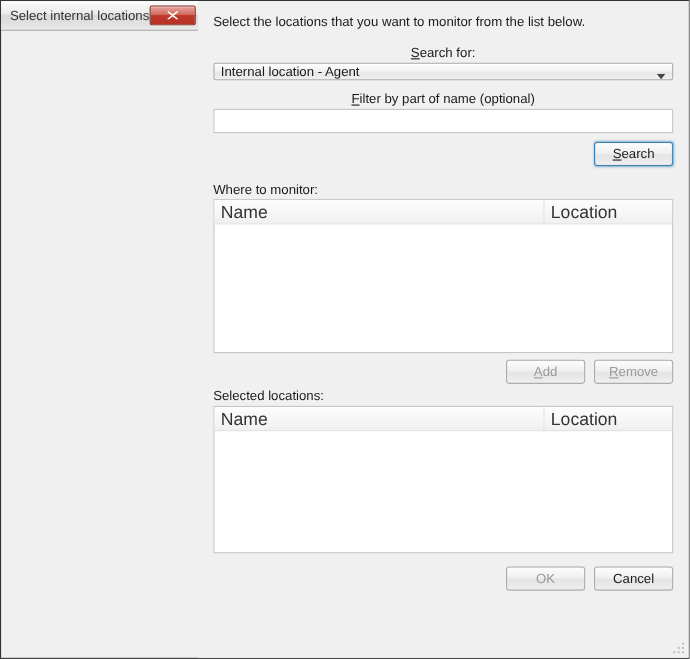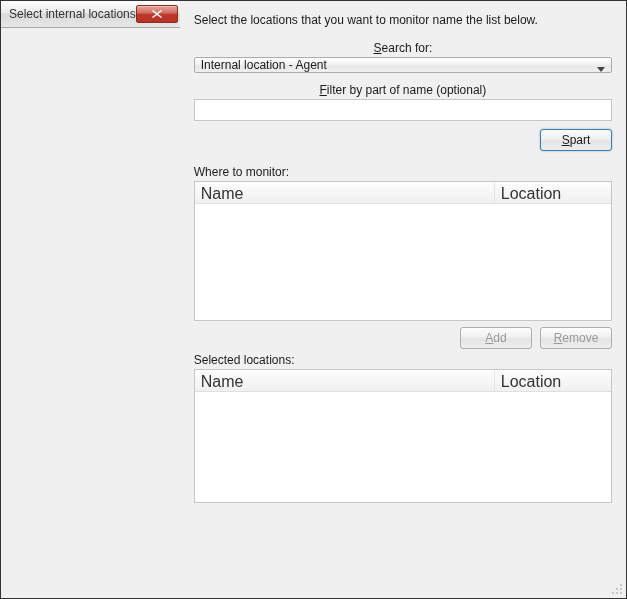--- a/index.html
+++ b/index.html
@@ -171,42 +171,42 @@
     <div class="title">Select internal locations</div>
     <div class="close-btn">
       <svg width="10" height="8" viewBox="0 0 10 8">
         <path d="M1 0 L5 3 L9 0 L10 1 L6 4 L10 7 L9 8 L5 5 L1 8 L0 7 L4 4 L0 1 Z" fill="#fff"></path>
       </svg>
     </div>
   </div>
 
   <div class="content">
 
-    <div class="instruction">Select the locations that you want to monitor name the list below.</div>
+    <div class="instruction">Select the locations that you want to monitor from the list below.</div>
 
     <div class="field-label">
       <span class="ul">S</span><span>earch for:</span>
     </div>
     <div class="dropdown">
       <span class="value">Internal location - Agent</span>
       <span class="arrow">
         <svg width="8" height="5" viewBox="0 0 8 5">
             <path d="M0 0 L8 0 L4 5 Z" fill="#444"></path>
           </svg>
       </span>
     </div>
 
     <div class="field-label">
       <span class="ul">F</span><span>ilter by part of name (optional)</span>
     </div>
     <input type="text" class="text-input" value="" style="">
 
     <div class="btn-row">
       <button class="btn default">
-        <span class="ul">S</span><span>part</span>
+        <span class="ul">S</span><span>earch</span>
       </button>
     </div>
 
     <div class="section-label">Where to monitor:</div>
     <div id="monitor-list" class="list-box">
       <div class="list-header">
         <div class="col col-name">Name</div>
         <div class="col col-loc">Location</div>
       </div>
       <div class="list-body"></div>
@@ -223,20 +223,28 @@
 
     <div class="section-label">Selected locations:</div>
     <div id="selected-list" class="list-box">
       <div class="list-header">
         <div class="col col-name">Name</div>
         <div class="col col-loc">Location</div>
       </div>
       <div class="list-body"></div>
     </div>
 
+    <div class="bottom-row">
+      <button class="btn disabled" disabled="">
+        <span>OK</span>
+      </button>
+      <button class="btn">
+        <span>Cancel</span>
+      </button>
+    </div>
 
   </div>
 
   <svg class="resize-grip" viewBox="0 0 12 12">
     <circle cx="10" cy="2" r="1" fill="#888"></circle>
     <circle cx="6" cy="6" r="1" fill="#888"></circle>
       <circle cx="10" cy="6" r="1" fill="#888"></circle>
     <circle cx="2" cy="10" r="1" fill="#888"></circle>
       <circle cx="6" cy="10" r="1" fill="#888"></circle>
       <circle cx="10" cy="10" r="1" fill="#888"></circle>

